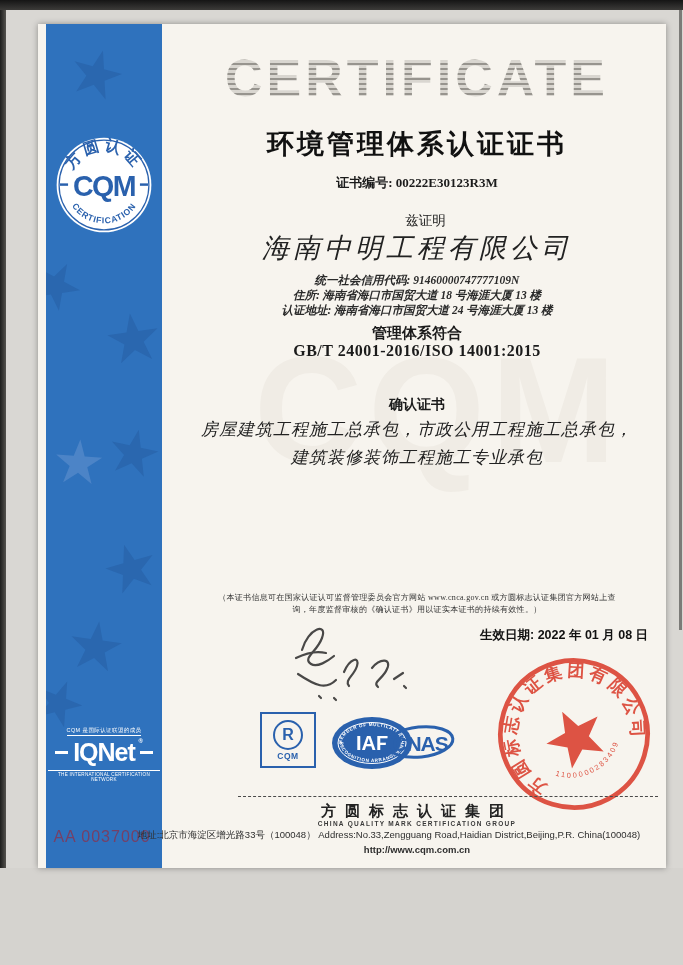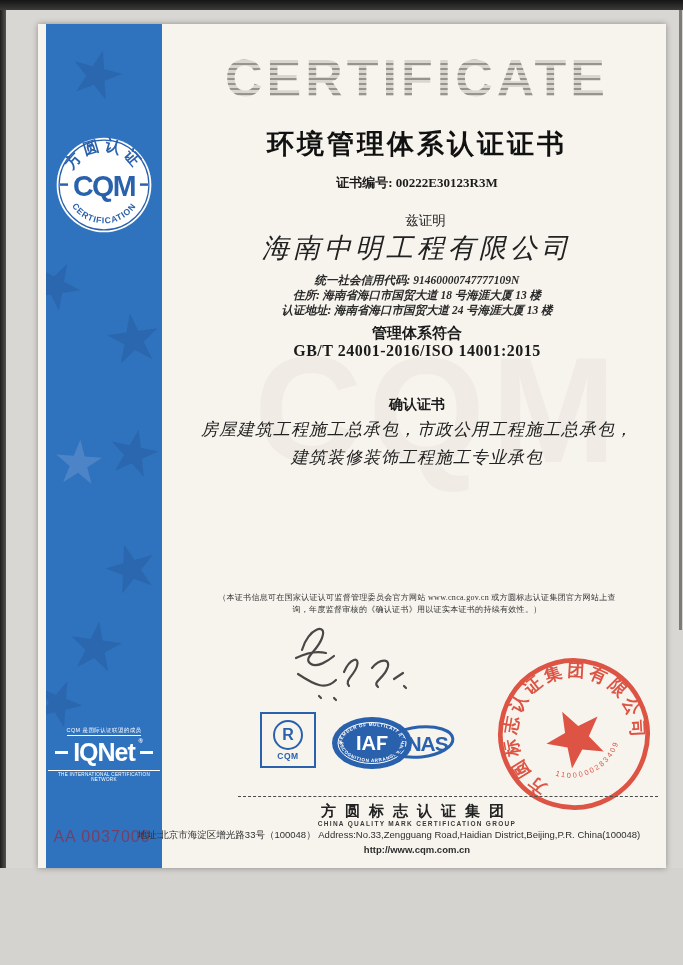--- a/index.html
+++ b/index.html
@@ -179,20 +179,21 @@
     <div class="abs info info-line2">住所: 海南省海口市国贸大道 18 号海涯大厦 13 楼</div>
     <div class="abs info info-line3">认证地址: 海南省海口市国贸大道 24 号海涯大厦 13 楼</div>
     <div class="abs conform">管理体系符合</div>
     <div class="abs standard">GB/T 24001-2016/ISO 14001:2015</div>
     <div class="abs scope-label">确认证书</div>
     <div class="abs scope scope1">房屋建筑工程施工总承包，市政公用工程施工总承包，</div>
     <div class="abs scope scope2">建筑装修装饰工程施工专业承包</div>
     <div class="abs footnote footnote1">（本证书信息可在国家认证认可监督管理委员会官方网站 www.cnca.gov.cn 或方圆标志认证集团官方网站上查</div>
     <div class="abs footnote footnote2">询，年度监督审核的《确认证书》用以证实本证书的持续有效性。）</div>
     <div class="abs dates">
+      <div>生效日期: 2022 年 01 月 08 日</div>
     </div>
     <div class="abs group-cn">方圆标志认证集团</div>
     <div class="abs group-en">CHINA QUALITY MARK CERTIFICATION GROUP</div>
     <div class="abs addr">地址:北京市海淀区增光路33号（100048）  Address:No.33,Zengguang Road,Haidian District,Beijing,P.R. China(100048)</div>
     <div class="abs site">http://www.cqm.com.cn</div>
   </div>
 
   <div class="signature">
     <svg width="135" height="90" viewBox="0 0 135 90">
       <g fill="none" stroke="#2b2b2b" stroke-width="2.2" stroke-linecap="round" opacity=".85">

